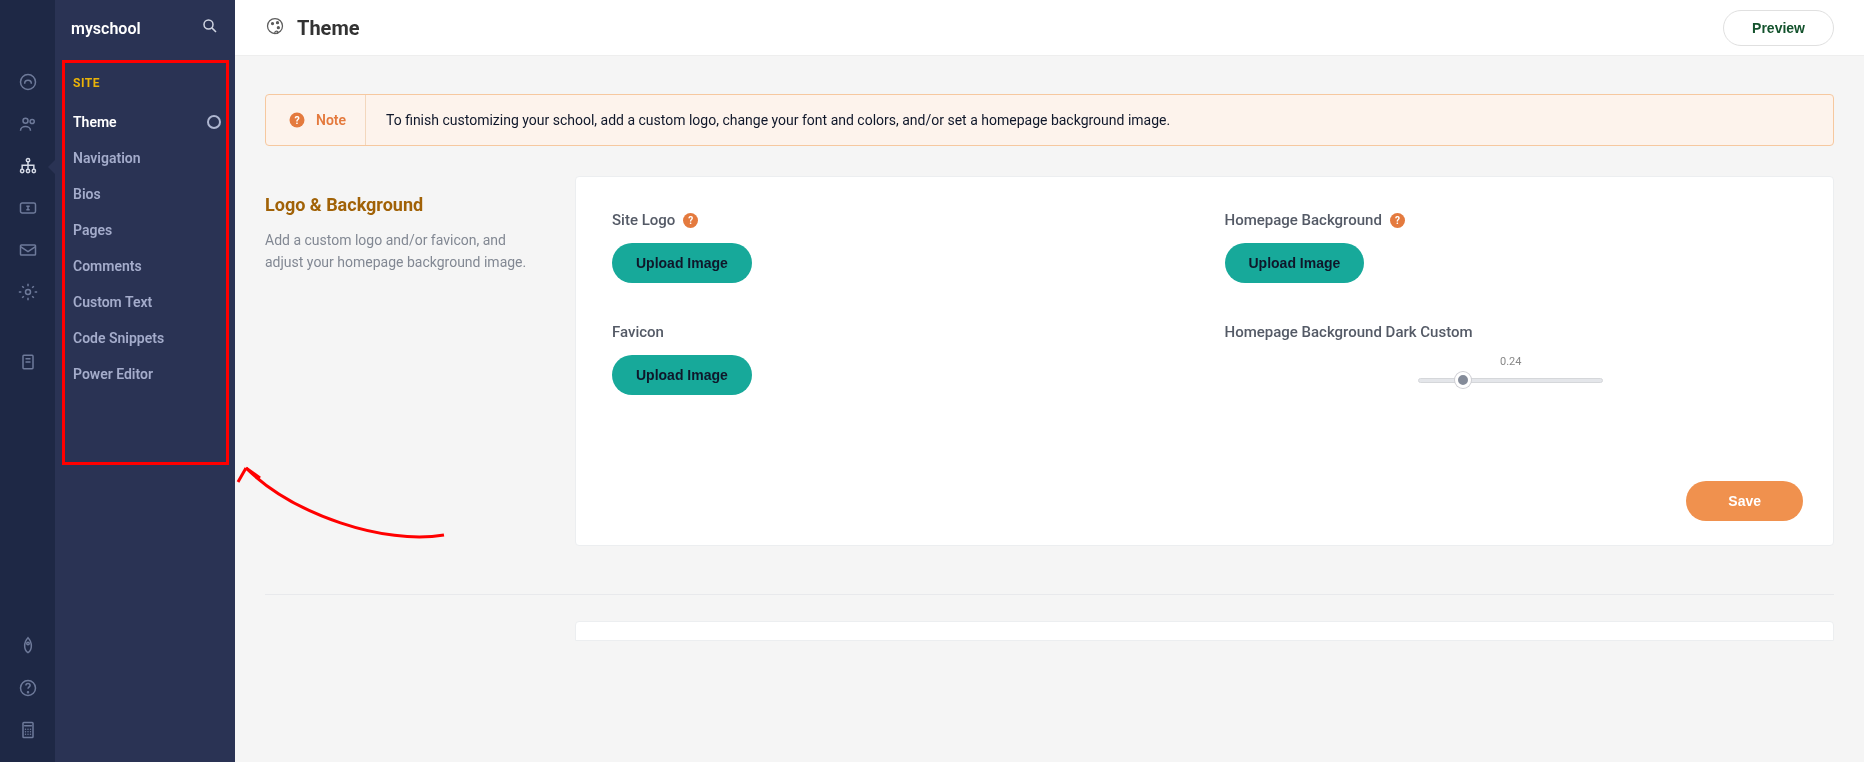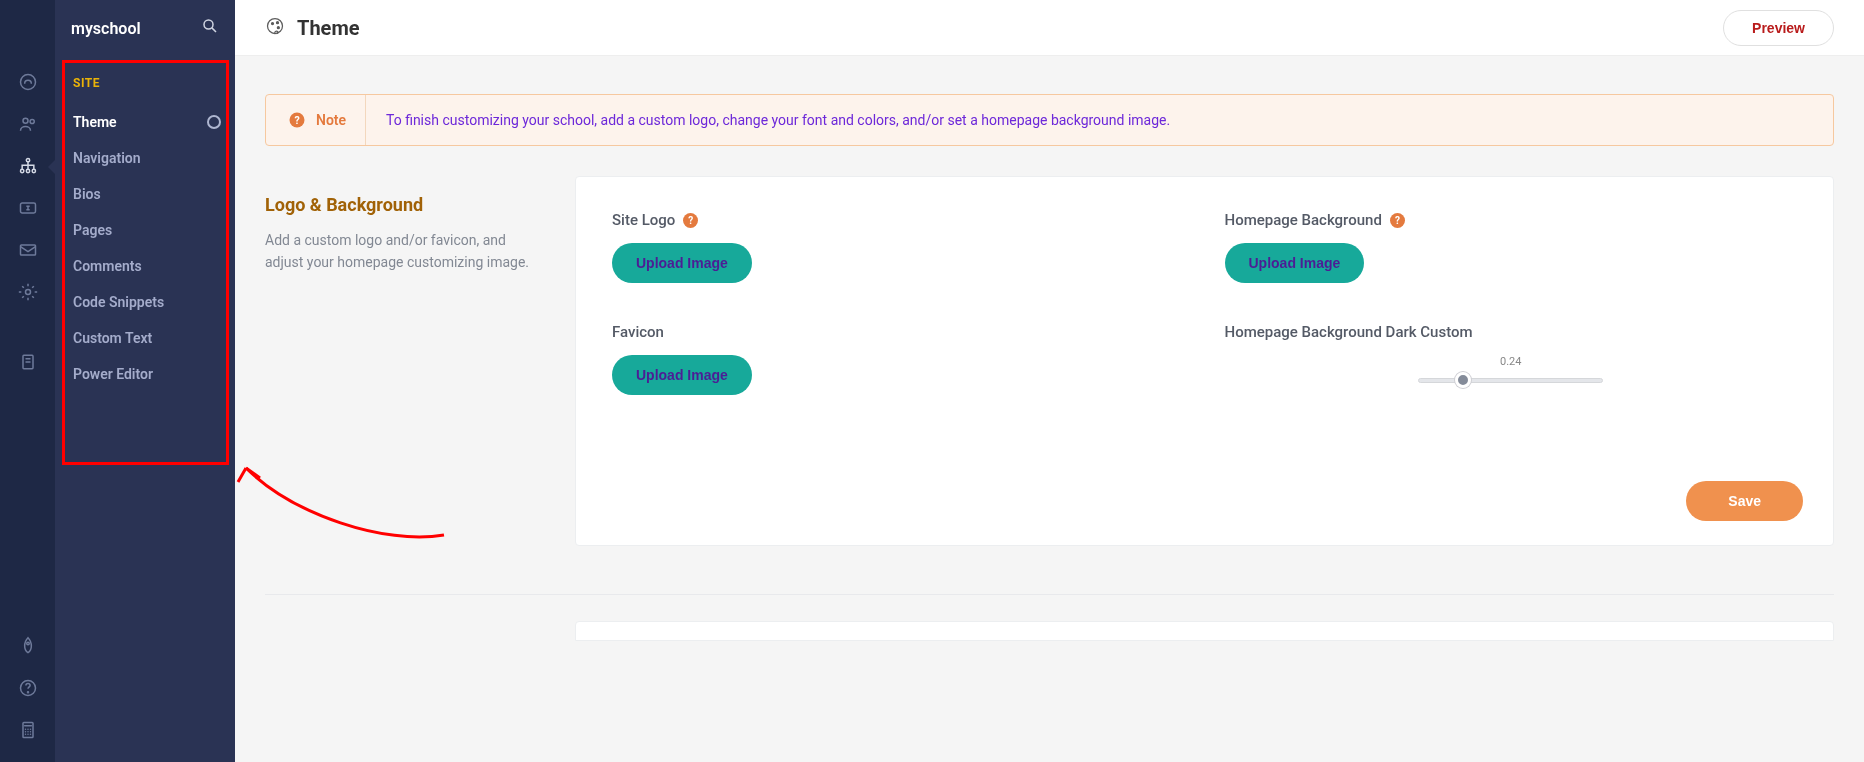--- a/index.html
+++ b/index.html
@@ -29,39 +29,39 @@
 .red-box { position: absolute; left: 62px; top: 60px; width: 167px; height: 405px; border: 3px solid #ff0000; pointer-events: none; }
 
 
 .arrow-annot { position:absolute; left:234px; top:460px; pointer-events:none; }
 
 
 .top-header { position: absolute; left: 235px; top: 0; right: 0; height: 56px; background: #fff; border-bottom: 1px solid #eee; display: flex; align-items: center; padding: 0 30px; }
 .top-header .title-wrap { display: flex; align-items: center; gap: 12px; }
 .top-header .title-wrap svg { width: 20px; height: 20px; stroke:#5c5c5c; fill:none; stroke-width:1.5; }
 .top-header h1 { font-size: 20px; font-weight: 700; color: #333; }
-.top-header .preview-btn { margin-left: auto; height: 36px; padding: 0 28px; border: 1px solid #e0e0e0; border-radius: 22px; background: #fff; color: #b91c1c; font-weight: 600; font-size: 14px; cursor: pointer; }
+.top-header .preview-btn { margin-left: auto; height: 36px; padding: 0 28px; border: 1px solid #e0e0e0; border-radius: 22px; background: #fff; color: #14532d; font-weight: 600; font-size: 14px; cursor: pointer; }
 
 
 .content { position: absolute; left: 235px; top: 56px; right: 0; bottom:0; padding: 38px 30px; overflow-y:auto; }
 .note-bar { border: 1px solid #f6c89f; background: #fdf3ec; border-radius: 4px; height: 52px; display: flex; align-items: stretch; margin-bottom: 30px; }
 .note-left { width: 100px; display:flex; align-items:center; gap:10px; padding-left:22px; border-right:1px solid #f3d7bd; color:#e47a3e; font-weight:600; font-size:14px; }
 .note-left svg { width:18px; height:18px; fill:#e47a3e; }
-.note-text { display:flex; align-items:center; padding-left:20px; color:#6d28d9; font-size:14px; }
+.note-text { display:flex; align-items:center; padding-left:20px; color:#0f172a; font-size:14px; }
 
 .panel-row { display: flex; gap: 30px; }
 .left-col { width: 280px; padding-top:18px; }
 .left-col h2 { font-size: 18px; font-weight: 700; color: #a16207; margin-bottom: 14px; }
 .left-col p { font-size: 14px; color: #828893; line-height: 1.6; }
 
 .card { flex: 1; background: #fff; border: 1px solid #eceef0; border-radius: 4px; padding: 34px 36px 24px 36px; position:relative; min-height:370px; }
 .grid2 { display: grid; grid-template-columns: 1fr 1fr; column-gap: 40px; row-gap: 40px; }
 .field-label { font-size: 15px; color: #545a66; font-weight: 500; display:flex; align-items:center; gap:8px; margin-bottom:14px; }
 .help-dot { width:15px; height:15px; border-radius:50%; background:#e47a3e; color:#fff; font-size:10px; font-weight:700; display:flex; align-items:center; justify-content:center; }
-.upload-btn { background: #17a99a; color:#4c1d95; border:none; height:40px; padding:0 24px; border-radius: 22px; font-weight:600; font-size:14px; cursor:pointer; }
+.upload-btn { background: #17a99a; color:#0f172a; border:none; height:40px; padding:0 24px; border-radius: 22px; font-weight:600; font-size:14px; cursor:pointer; }
 
 .slider-block { text-align:center; }
 .slider-val { font-size:11px; color:#888; margin-bottom:4px; text-align:center; }
 .slider-wrap { position:relative; height: 16px; width: 185px; margin:0 auto; }
 .slider-track { position:absolute; left:0; right:0; top:6px; height:5px; background:#e4e6ea; border:1px solid #d5d7da; border-radius:3px; }
 .slider-thumb { position:absolute; top:0; width:16px; height:16px; border-radius:50%; background:#848b99; border:3px solid #fff; box-shadow:0 0 0 1px #cfcfd4; }
 
 .save-btn { position:absolute; right:30px; bottom:24px; background:#f0914e; color:#fff; border:none; height:40px; padding:0 42px; border-radius:22px; font-weight:600; font-size:14px; cursor:pointer; }
 
 .divider { height:1px; background:#e8e9ec; margin-top:48px; }
@@ -160,24 +160,24 @@
     <div class="sec-item">
         <span>Bios</span>
       </div>
     <div class="sec-item">
         <span>Pages</span>
       </div>
     <div class="sec-item">
         <span>Comments</span>
       </div>
     <div class="sec-item">
+        <span>Custom Text</span>
+      </div>
+    <div class="sec-item">
         <span>Code Snippets</span>
-      </div>
-    <div class="sec-item">
-        <span>Custom Text</span>
       </div>
     <div class="sec-item">
         <span>Power Editor</span>
       </div>
   </div>
 </div>
 
 <div class="red-box"></div>
 
 <svg class="arrow-annot" width="220" height="90" viewBox="0 0 220 90">
@@ -207,21 +207,21 @@
           <text x="12" y="17" text-anchor="middle" font-size="14" fill="#fff" font-weight="700">?</text>
         </svg>
       <span>Note</span>
     </div>
     <div class="note-text">To finish customizing your school, add a custom logo, change your font and colors, and/or set a homepage background image.</div>
   </div>
 
   <div class="panel-row">
     <div class="left-col">
       <h2>Logo &amp; Background</h2>
-      <p>Add a custom logo and/or favicon, and adjust your homepage customizing image.</p>
+      <p>Add a custom logo and/or favicon, and adjust your homepage background image.</p>
     </div>
 
     <div class="card">
       <div class="grid2">
         <div>
           <div class="field-label">
               <span>Site Logo</span>
               <span class="help-dot">?</span>
             </div>
           <button class="upload-btn">Upload Image</button>

